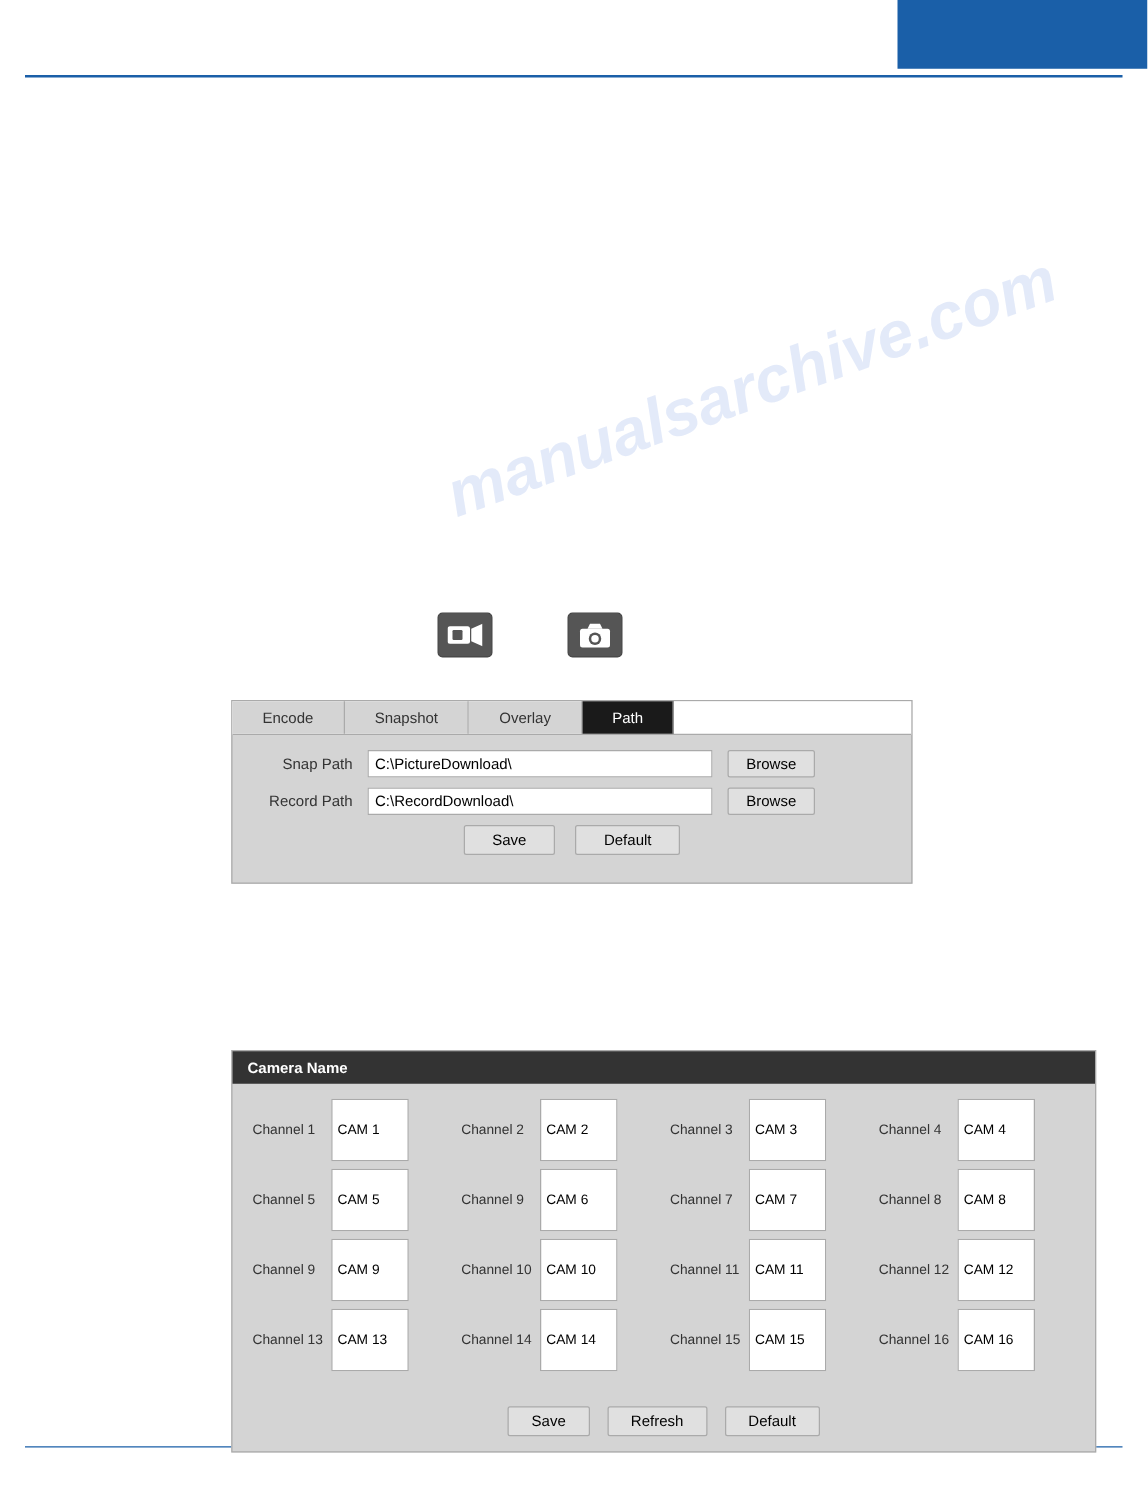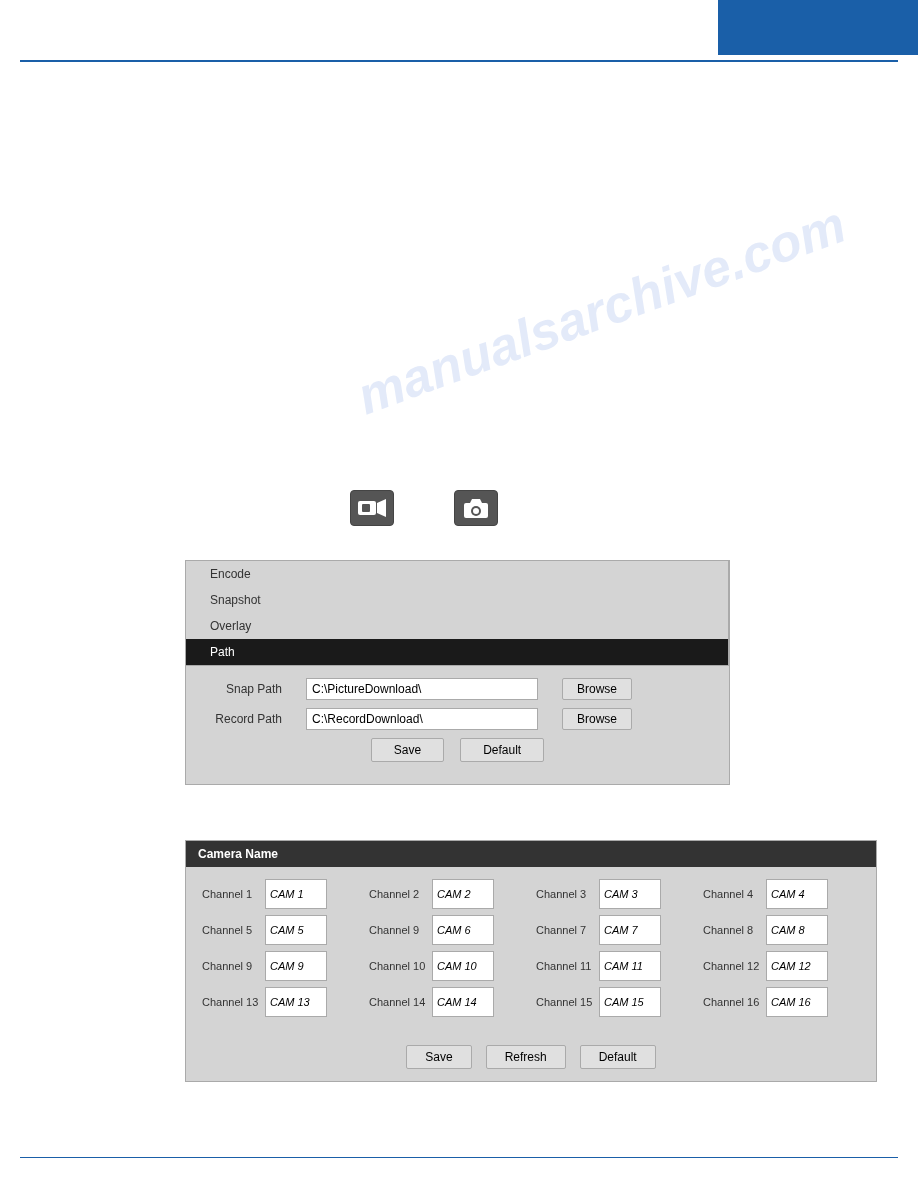--- a/index.html
+++ b/index.html
@@ -91,21 +91,20 @@
       left: 185px;
       width: 545px;
       background: #d4d4d4;
       border: 1px solid #aaa;
     }
 
     .tab-bar {
       display: flex;
       background: #ffffff;
       border-bottom: 1px solid #aaa;
-      flex-direction: column;
     }
 
     .tab {
       padding: 6px 24px;
       font-size: 12px;
       border-right: 1px solid #aaa;
       background: #d4d4d4;
       color: #333;
       cursor: pointer;
     }
@@ -116,32 +115,32 @@
     }
 
     .panel-body {
       padding: 12px 16px;
     }
 
     .field-row {
       display: flex;
       align-items: center;
       margin-bottom: 8px;
-      gap: 24px;
+      gap: 12px;
     }
 
     .field-label {
       width: 80px;
       font-size: 12px;
       color: #333;
       text-align: right;
     }
 
     .field-input {
-      width: 232px;
+      width: 276px;
       padding: 3px 5px;
       border: 1px solid #aaa;
       background: #fff;
       font-size: 12px;
     }
 
     .browse-btn {
       padding: 3px 14px;
       background: #e0e0e0;
       border: 1px solid #aaa;
@@ -204,25 +203,24 @@
 
     .channel-label {
       font-size: 11px;
       color: #333;
       white-space: nowrap;
       min-width: 58px;
     }
 
     .channel-input {
       width: 62px;
-      padding: 8px 4px;
+      padding: 18px 4px;
       border: 1px solid #aaa;
       background: #fff;
       font-size: 11px;
-      font-style: italic;
     }
 
     .camera-buttons {
       display: flex;
       justify-content: center;
       gap: 14px;
       margin-top: 6px;
     }
 
     .camera-btn {

